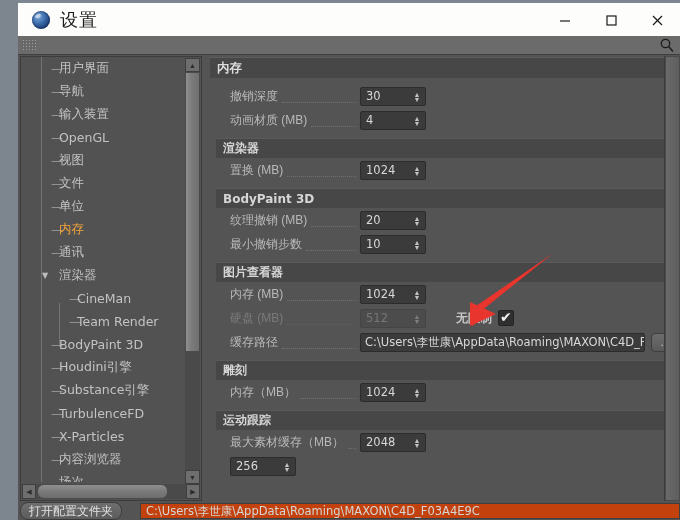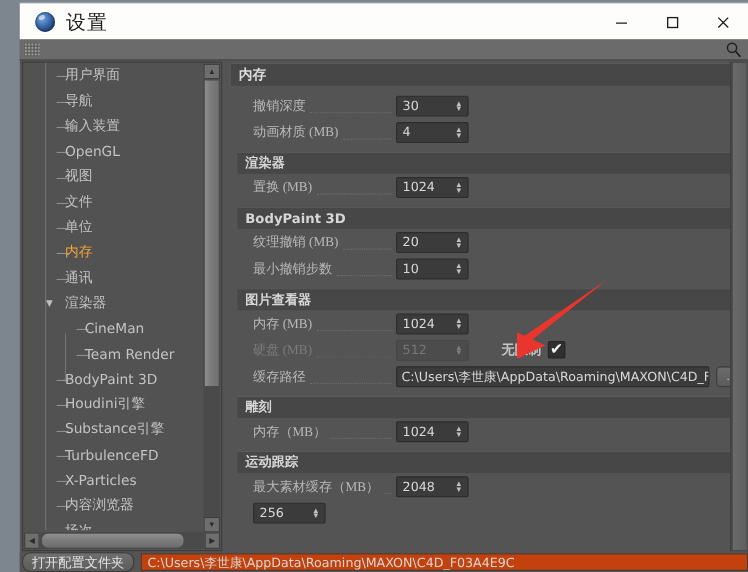--- a/index.html
+++ b/index.html
@@ -250,21 +250,21 @@
   }
   .row {
     height: 24px;
     display: flex;
     align-items: center;
     padding-left: 14px;
   }
   .lbl {
     font-size: 12px;
     color: #b9b9b9;
-    font-family: Liberation Serif, serif;
+    font-family: Liberation Sans, sans-serif;
     white-space: nowrap;
     flex: 0 0 auto;
   }
   .lbl.dim { color: #7b7b7b; }
   .leader {
     flex: 1 1 auto;
     margin: 0 4px 2px 4px;
     border-bottom: 1.5px dotted #6f6f6f;
     min-width: 4px;
   }
@@ -384,20 +384,21 @@
   }
 
   
   .bottom-bar {
     position: absolute;
     left: 0; bottom: 0;
     width: 662px; height: 18px;
     background: #545454;
     display: flex;
     align-items: center;
+    gap: 12px;
   }
   .open-folder-btn {
     margin-left: 2px;
     height: 16px;
     padding: 0 8px;
     background: linear-gradient(to bottom, #6f6f6f, #5c5c5c);
     border: 1px solid #3c3c3c;
     border-radius: 8px;
     display: flex; align-items: center;
     font-size: 12px;

